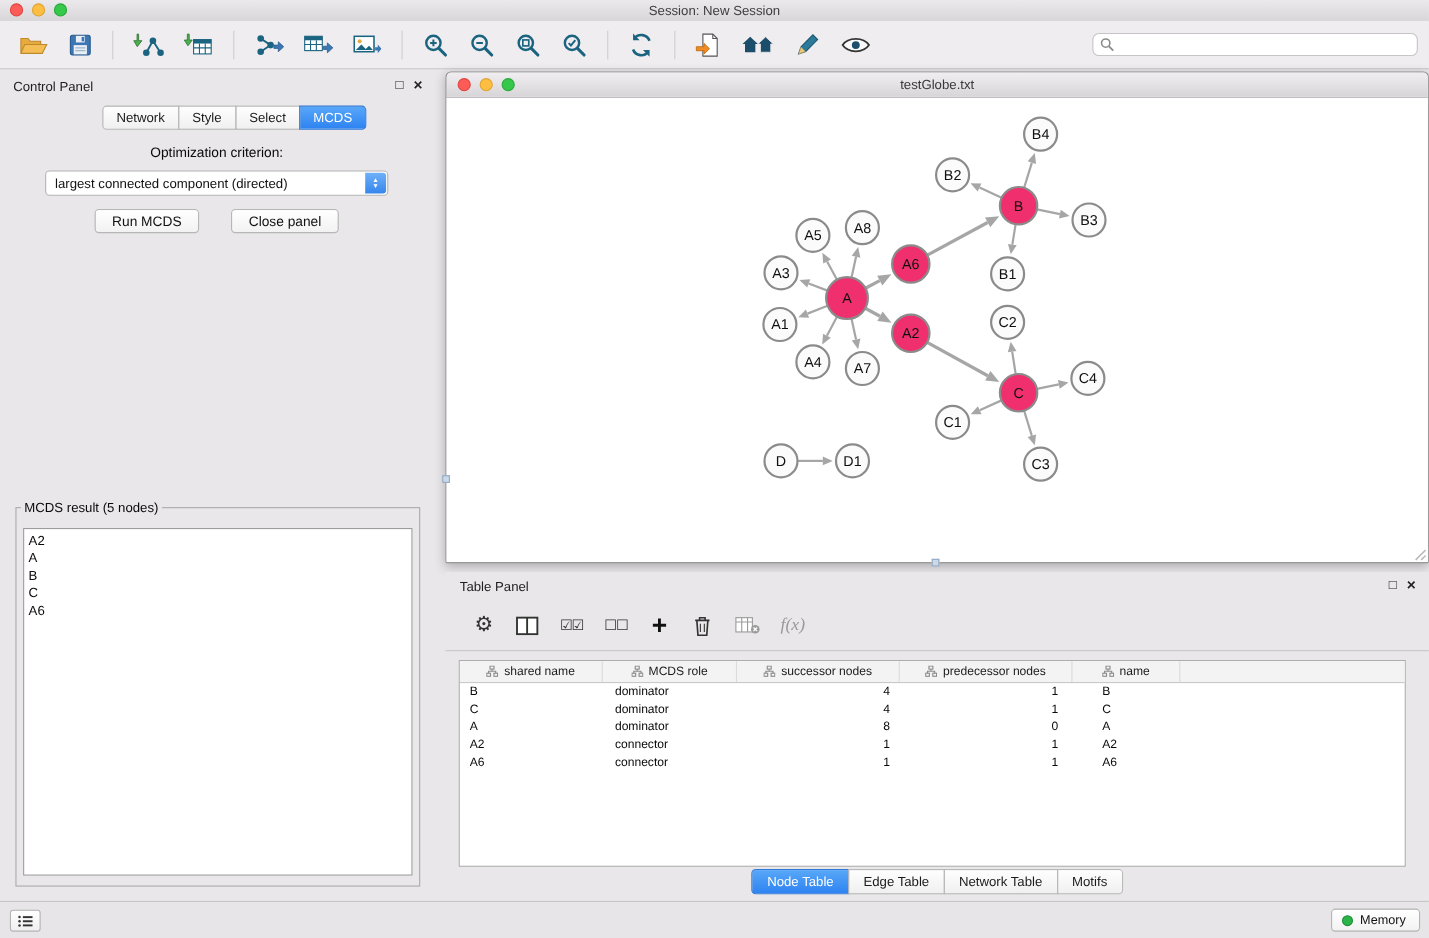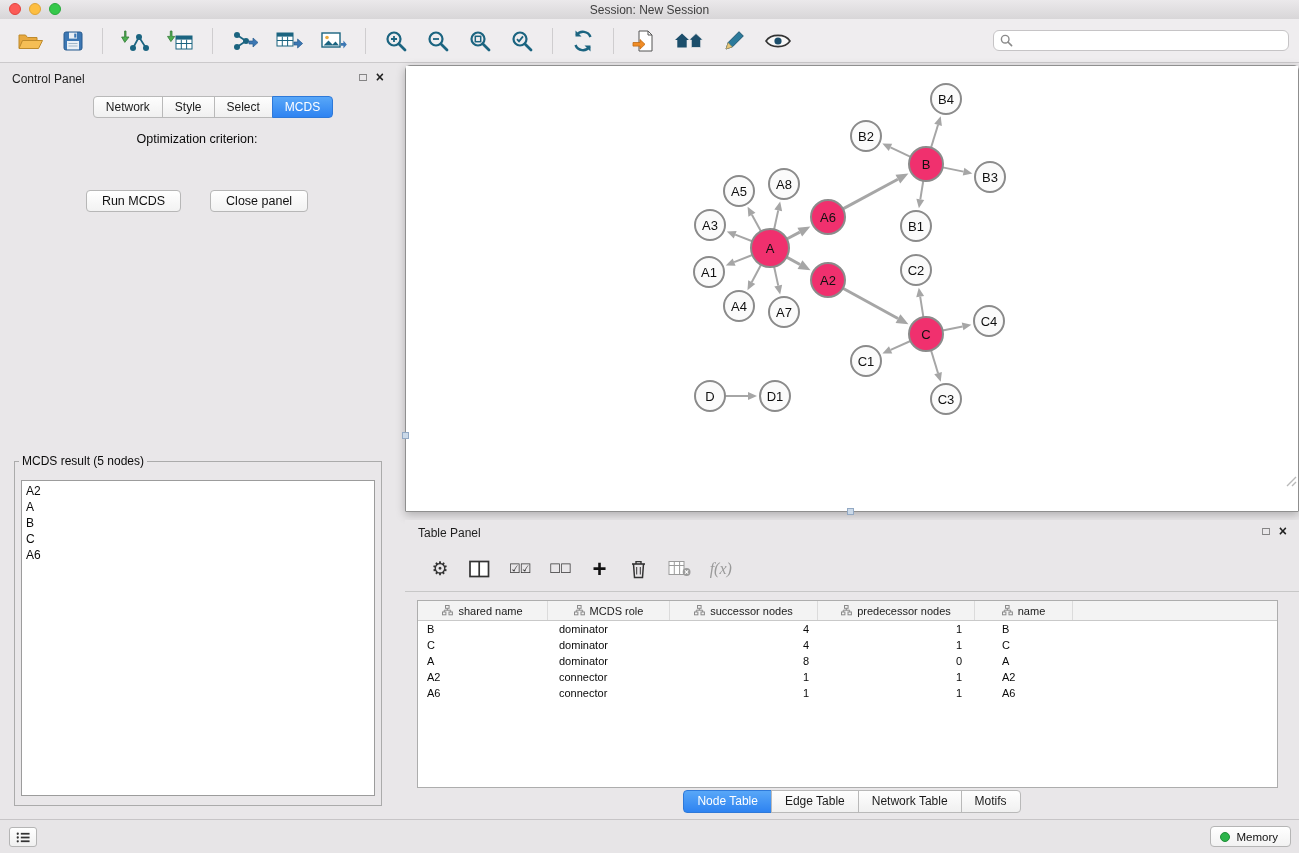--- a/index.html
+++ b/index.html
@@ -232,37 +232,52 @@
         <span class="pc x glyph">×</span>
       </span>
     </div>
     <div class="cp-tabs" id="cp-tabs">
         <div class="seg">Network</div>
         <div class="seg">Style</div>
         <div class="seg">Select</div>
         <div class="seg active">MCDS</div>
       </div>
     <div class="cp-opt-label">Optimization criterion:</div>
+    <div class="cp-dropdown">
+      <span>largest connected component (directed)</span>
+      <span class="dd-stepper">
+        <span>▲</span>
+        <span>▼</span>
+      </span>
+    </div>
     <div class="cp-buttons">
       <button class="mac-btn">Run MCDS</button>
       <button class="mac-btn">Close panel</button>
     </div>
     <fieldset class="result-box">
       <legend>MCDS result (5 nodes)</legend>
       <div class="result-list" id="result-list">
           <div class="result-item">A2</div>
           <div class="result-item">A</div>
           <div class="result-item">B</div>
           <div class="result-item">C</div>
           <div class="result-item">A6</div>
         </div>
     </fieldset>
   </section>
 
   <section class="network-window">
+    <div class="net-titlebar">
+      <div class="net-lights">
+        <span class="light red"></span>
+        <span class="light yellow"></span>
+        <span class="light green"></span>
+      </div>
+      <span>testGlobe.txt</span>
+    </div>
     <div class="net-canvas">
       <svg id="network-graph" width="890" height="422" viewBox="0 0 890 422">
           <line x1="346.3192469177497" y1="188.95636186842634" x2="328.1252806958294" y2="196.1146436606573" stroke="#A6A6A6" stroke-width="2"></line>
           <polygon points="319.75018713055294,199.4097624404382 326.66078346037125,192.39237985386777 329.5897779312876,199.83690746744682" fill="#A6A6A6"></polygon>
           <line x1="346.25882377126106" y1="175.19921577898342" x2="329.21114516715534" y2="168.66427231407621" stroke="#A6A6A6" stroke-width="2"></line>
           <polygon points="320.8074301114369,165.44284820938415 330.6428892136851,164.929287844868 327.77940112062555,172.39925678328441" fill="#A6A6A6"></polygon>
           <line x1="355.04383184744285" y1="198.75670170478432" x2="345.7271863220549" y2="216.18784494583284" stroke="#A6A6A6" stroke-width="2"></line>
           <polygon points="341.4847908813699,224.12522996388856 342.1994596473634,214.30233586108398 349.2549129967463,218.0733540305817" fill="#A6A6A6"></polygon>
           <line x1="354.9223330087103" y1="165.3088058547254" x2="345.8998425665696" y2="148.7190653643376" stroke="#A6A6A6" stroke-width="2"></line>
           <polygon points="341.5998950443797,140.81271024289174 349.41377817610106,146.80797757669768 342.3859069570381,150.63015315197754" fill="#A6A6A6"></polygon>

